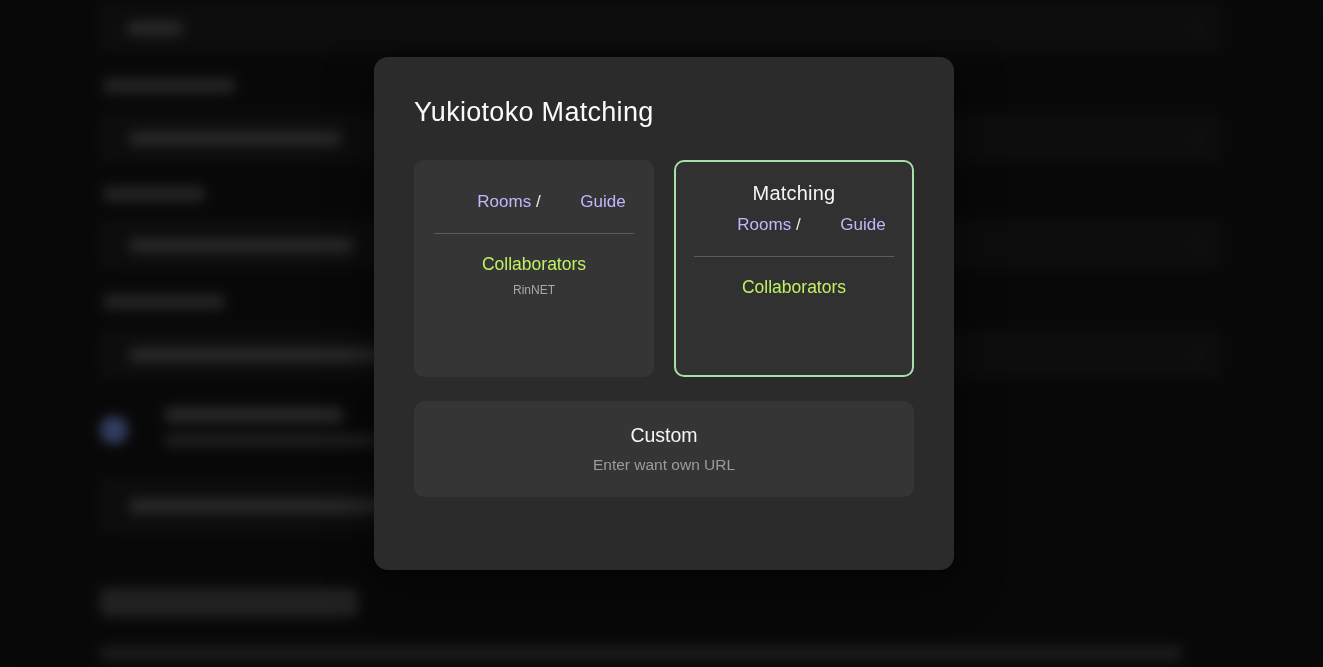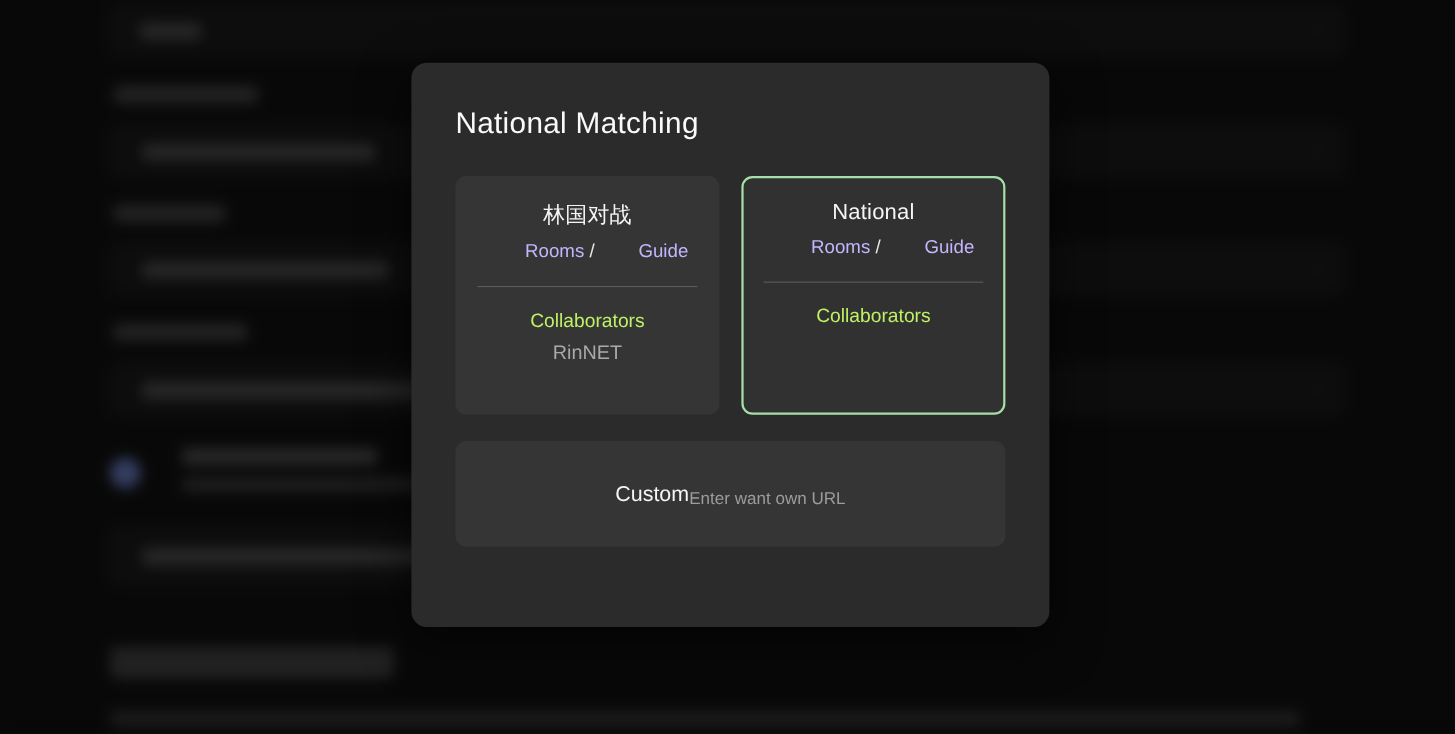--- a/index.html
+++ b/index.html
@@ -59,26 +59,26 @@
   .server-card.selected {
     background: #313131;
     border: 2px solid #a7dfa9;
     padding-top: 20px;
   }
   .server-name { font-size: 20px; color: #f5f5f5; letter-spacing: 0.2px; }
   .server-links { margin-top: 10px; font-size: 17px; color: #e8e8e8; }
   .server-links .link { color: #c4b5fd; cursor: pointer; margin-left: 35px; }
   .card-divider { width: 200px; margin: 21px auto 0; border-top: 1px solid #5c5c5c; height: 0; }
   .collab-title { margin-top: 20px; font-size: 17.5px; color: #bef264; }
-  .collab-name { margin-top: 8px; font-size: 18px; color: #a9a9a9; }
+  .collab-name { margin-top: 8px; font-size: 12px; color: #a9a9a9; }
 
   .custom-card {
     margin-top: 24px; height: 96px;
     background: #353535; border-radius: 10px;
-    display: flex; flex-direction: row; align-items: center; justify-content: center;
+    display: flex; flex-direction: column; align-items: center; justify-content: center;
     cursor: pointer;
   }
   .custom-title { font-size: 19.5px; color: #f5f5f5; }
   .custom-sub { margin-top: 9px; font-size: 15.5px; color: #9c9c9c; }
 </style>
 </head>
 <body>
 
 <div class="stage">
 
@@ -118,38 +118,37 @@
       <div class="bg-bar" style="position:absolute;left:28px;top:18px;width:255px;height:16px;"></div>
     </div>
 
     <div class="bg-bar" style="left:100px;top:588px;width:258px;height:29px;background:#3f3f3f;border-radius:6px;"></div>
     <div class="bg-bar dim" style="left:100px;top:646px;width:1082px;height:15px;background:#333333;"></div>
   </div>
 
   <div class="overlay"></div>
 
   <div class="modal">
-    <div class="modal-title">National Matching</div>
+    <div class="modal-title">Yukiotoko Matching</div>
 
     <div class="server-row">
 
       <div class="server-card">
-        <div class="server-name">林国对战</div>
         <div class="server-links">
           <span class="link">Rooms</span>
           <span>/</span>
           <span class="link">Guide</span>
         </div>
         <div class="card-divider"></div>
         <div class="collab-title">Collaborators</div>
         <div class="collab-name">RinNET</div>
       </div>
 
       <div class="server-card selected">
-        <div class="server-name">National</div>
+        <div class="server-name">Matching</div>
         <div class="server-links">
           <span class="link">Rooms</span>
           <span>/</span>
           <span class="link">Guide</span>
         </div>
         <div class="card-divider"></div>
         <div class="collab-title">Collaborators</div>
       </div>
 
     </div>

